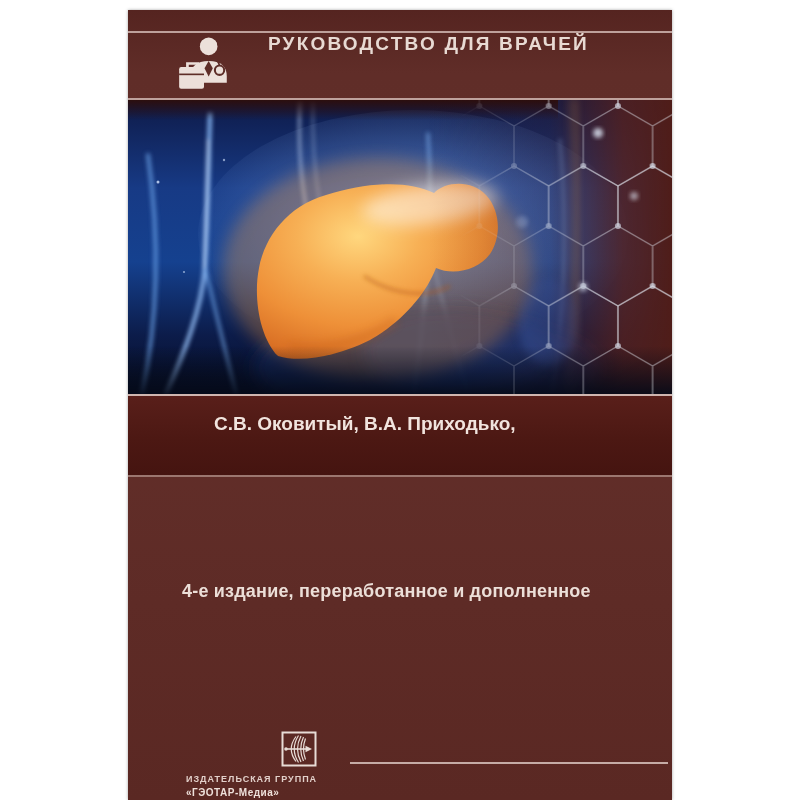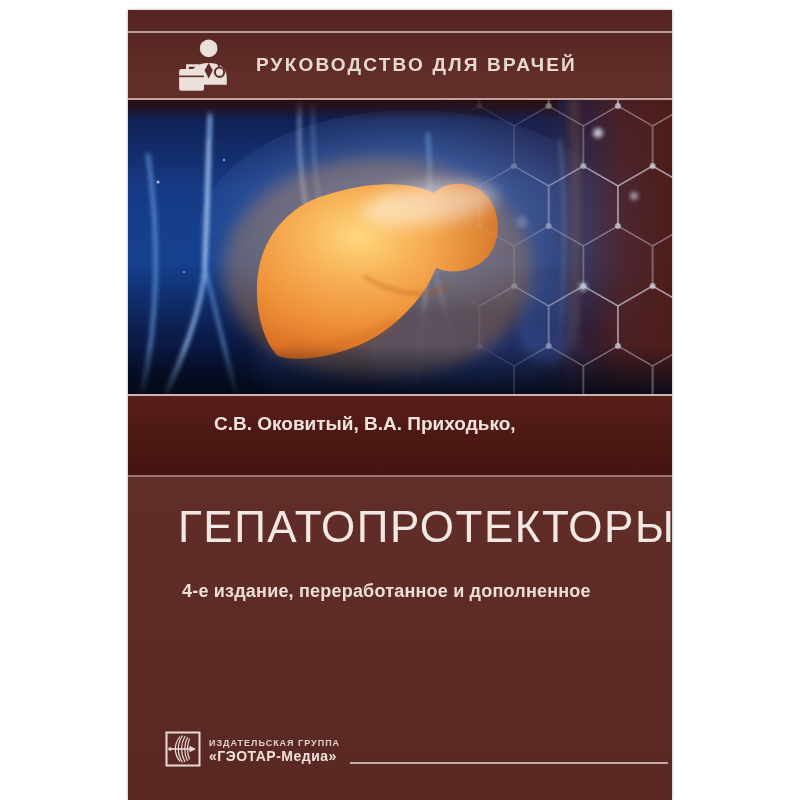--- a/index.html
+++ b/index.html
@@ -11,21 +11,21 @@
     position:absolute;left:128px;top:10px;width:544px;height:790px;
     background:linear-gradient(180deg,#552420 0%,#602d28 8%,#632f2a 45%,#5e2b26 75%,#5a2823 100%);
     box-shadow:0 0 3px rgba(0,0,0,.35);
     overflow:hidden;
   }
   .rule{position:absolute;left:0;width:100%;height:2px;background:#c9aea8;opacity:.9;}
   .rule-banner-top{top:21px;}
   .rule-banner-bottom{top:88px;}
   .banner{
     position:absolute;left:0;top:23px;width:100%;height:64px;
-    display:flex;align-items:center;padding-left:48px;box-sizing:border-box;
+    display:flex;padding-left:48px;box-sizing:border-box;gap:12px;
   }
   .banner .doc-icon{width:56px;height:58px;flex:0 0 auto;margin-top:2px;}
   .banner-label{
     margin-left:24px;color:#e8dad3;font-size:19px;font-weight:bold;
     letter-spacing:2.2px;white-space:nowrap;
   }
   .illustration{position:absolute;left:0;top:90px;width:544px;height:294px;}
   .illustration svg{display:block;}
   .author-band{
     position:absolute;left:0;top:384px;width:100%;height:83px;box-sizing:border-box;
@@ -38,29 +38,29 @@
   }
   .book-title{
     position:absolute;left:50px;top:492px;color:#f2e8e3;
     font-size:44px;font-weight:400;letter-spacing:1.5px;white-space:nowrap;
   }
   .edition{
     position:absolute;left:54px;top:571px;color:#ecdfd8;
     font-size:18px;font-weight:bold;letter-spacing:.2px;white-space:nowrap;
   }
   .publisher{
-    position:absolute;left:37px;top:721px;display:flex;align-items:flex-start;
+    position:absolute;left:50px;top:721px;display:flex;align-items:flex-end;flex-direction:column;
   }
   .pub-logo{width:36px;height:36px;flex:0 0 auto;}
   .pub-text{margin-left:8px;margin-top:7px;}
   .pub-group{
     color:#e2d0ca;font-size:9px;font-weight:bold;letter-spacing:1px;line-height:10px;white-space:nowrap;
   }
   .pub-name{
-    color:#eee0da;font-size:14px;font-weight:bold;letter-spacing:.5px;line-height:17px;white-space:nowrap;
+    color:#eee0da;font-size:10px;font-weight:bold;letter-spacing:.5px;line-height:17px;white-space:nowrap;
   }
   .pub-rule{
     position:absolute;left:222px;top:752px;width:318px;height:2px;background:#c6aca6;
   }
 </style>
 </head>
 <body>
 
 <div class="cover">
 
@@ -209,21 +209,20 @@
         <circle cx="455" cy="187" r="4.5" fill="#e8f2ff" opacity="0.7" filter="url(#b2)"></circle>
         <circle cx="506" cy="96" r="4" fill="#e8f2ff" opacity="0.6" filter="url(#b2)"></circle>
       </g>
     </svg>
   </div>
 
   <div class="author-band">
     <div class="author-line">С.В. Оковитый, В.А. Приходько,</div>
   </div>
 
-  <div class="book-title">ГЕПАТОПРОТЕКТОРЫ</div>
 
   <div class="edition">4-е издание, переработанное и дополненное</div>
 
   <div class="publisher">
     <span class="pub-logo">
       <svg viewBox="0 0 36 36" width="36" height="36">
         <rect x="1.5" y="1.5" width="33" height="33" fill="none" stroke="#e8dcd6" stroke-width="2"></rect>
         <g fill="none" stroke="#e8dcd6" stroke-width="1.2">
           <path d="M15 5.5 Q5.5 18 15 30.5"></path>
           <path d="M17.5 4.5 Q9 18 17.5 31.5"></path>

